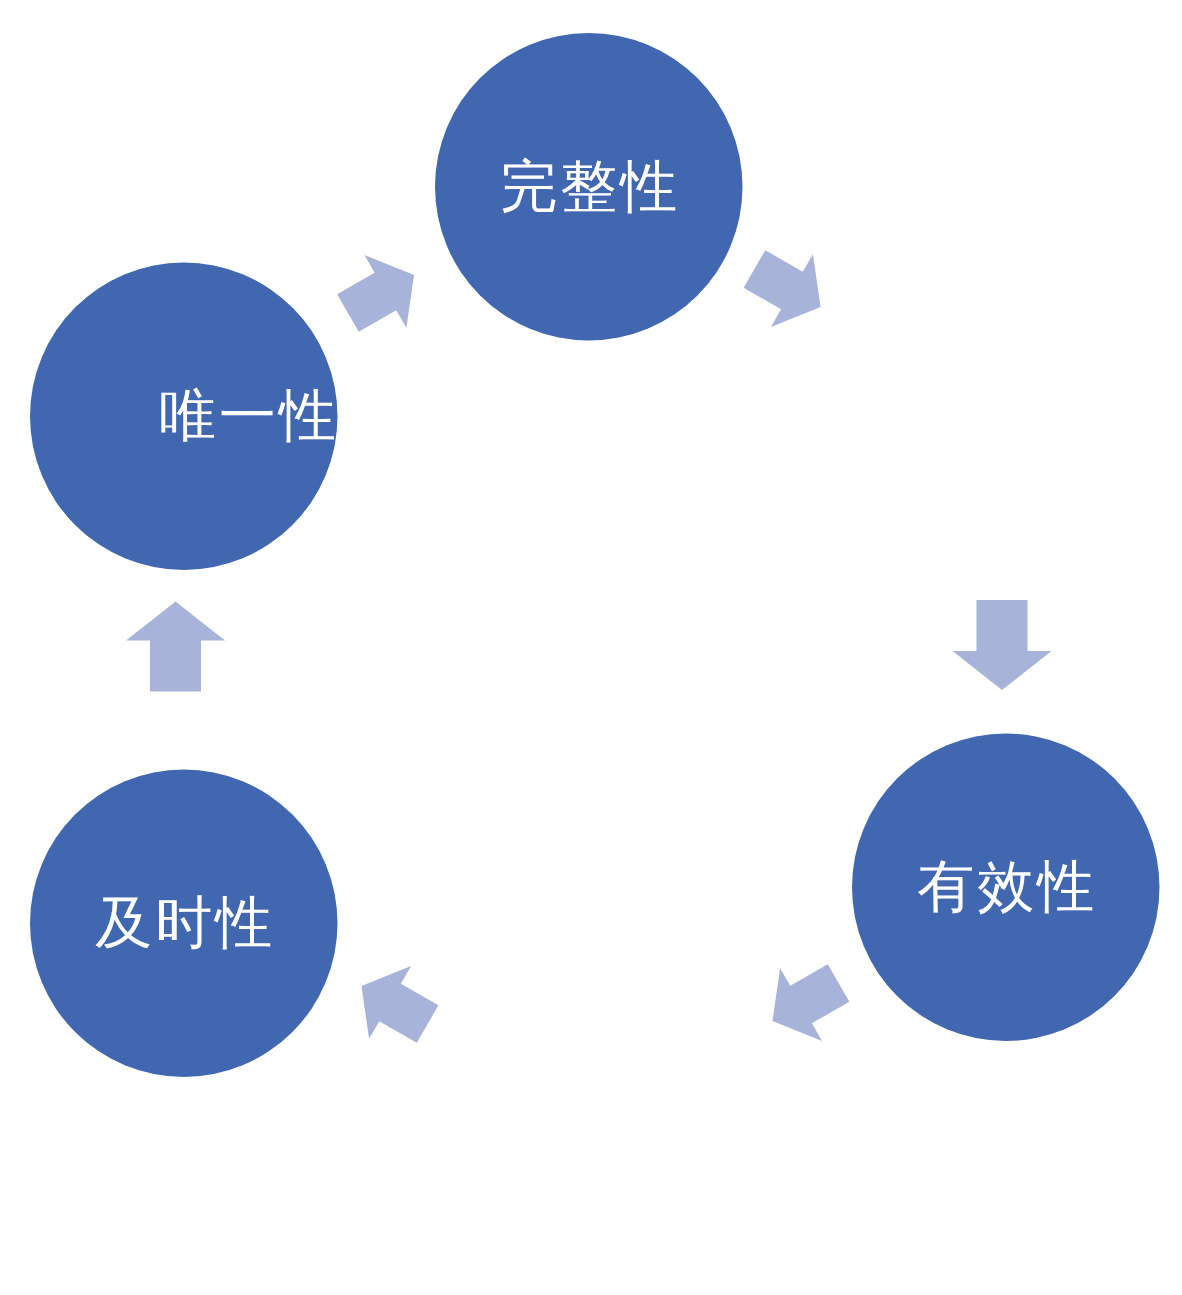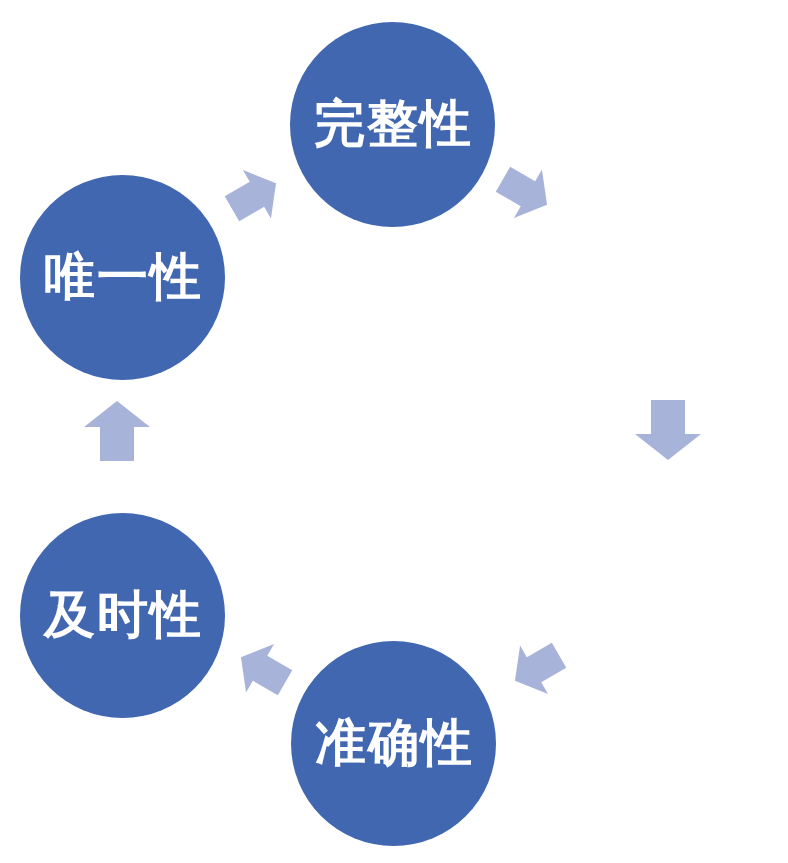--- a/index.html
+++ b/index.html
@@ -23,32 +23,32 @@
     width: 205px;
     height: 205px;
     border-radius: 50%;
     background: var(--node-fill);
     color: var(--node-text);
     display: flex;
     align-items: center;
     justify-content: center;
   }
   .node-label {
-    font-size: 51px;
-    font-weight: 700;
+    font-size: 38px;
+    font-weight: 400;
     letter-spacing: 2px;
     white-space: nowrap;
     transform: translateX(1px); 
   }
   .n-top          { left: 290px; top: 22px;  }
   .n-top-right    { left: 568px; top: 177px; }
   .n-bottom-right { left: 568px; top: 489px; }
   .n-bottom       { left: 291px; top: 641px; }
   .n-bottom-left  { left: 20px;  top: 513px; }
-  .n-top-left     { left: 20px;  top: 175px; }
+  .n-top-left     { left: 20px;  top: 175px; justify-content: flex-end; }
 
   .arrow { position: absolute; }
   .arrow svg { display: block; overflow: visible; }
   .arrow polygon { fill: var(--arrow-fill); }
 
   
   .a-left-up    { left: 84px;  top: 401px; transform: rotate(0deg); }
   .a-right-down { left: 635px; top: 400px; transform: rotate(180deg); }
   
   .a-ne { left: 226px; top: 170px; transform: rotate(60deg); }
@@ -57,22 +57,22 @@
   .a-nw { left: 235px; top: 644px; transform: rotate(300deg); }
 </style>
 </head>
 <body>
 
 <div class="canvas">
 
   <div class="node n-top">
     <span class="node-label">完整性</span>
   </div>
-  <div class="node n-bottom">
-    <span class="node-label">准确性</span>
+  <div class="node n-bottom-right">
+    <span class="node-label">有效性</span>
   </div>
   <div class="node n-bottom-left">
     <span class="node-label">及时性</span>
   </div>
   <div class="node n-top-left">
     <span class="node-label">唯一性</span>
   </div>
 
   <div class="arrow a-ne">
     <svg width="56" height="52" viewBox="0 0 66 60">

